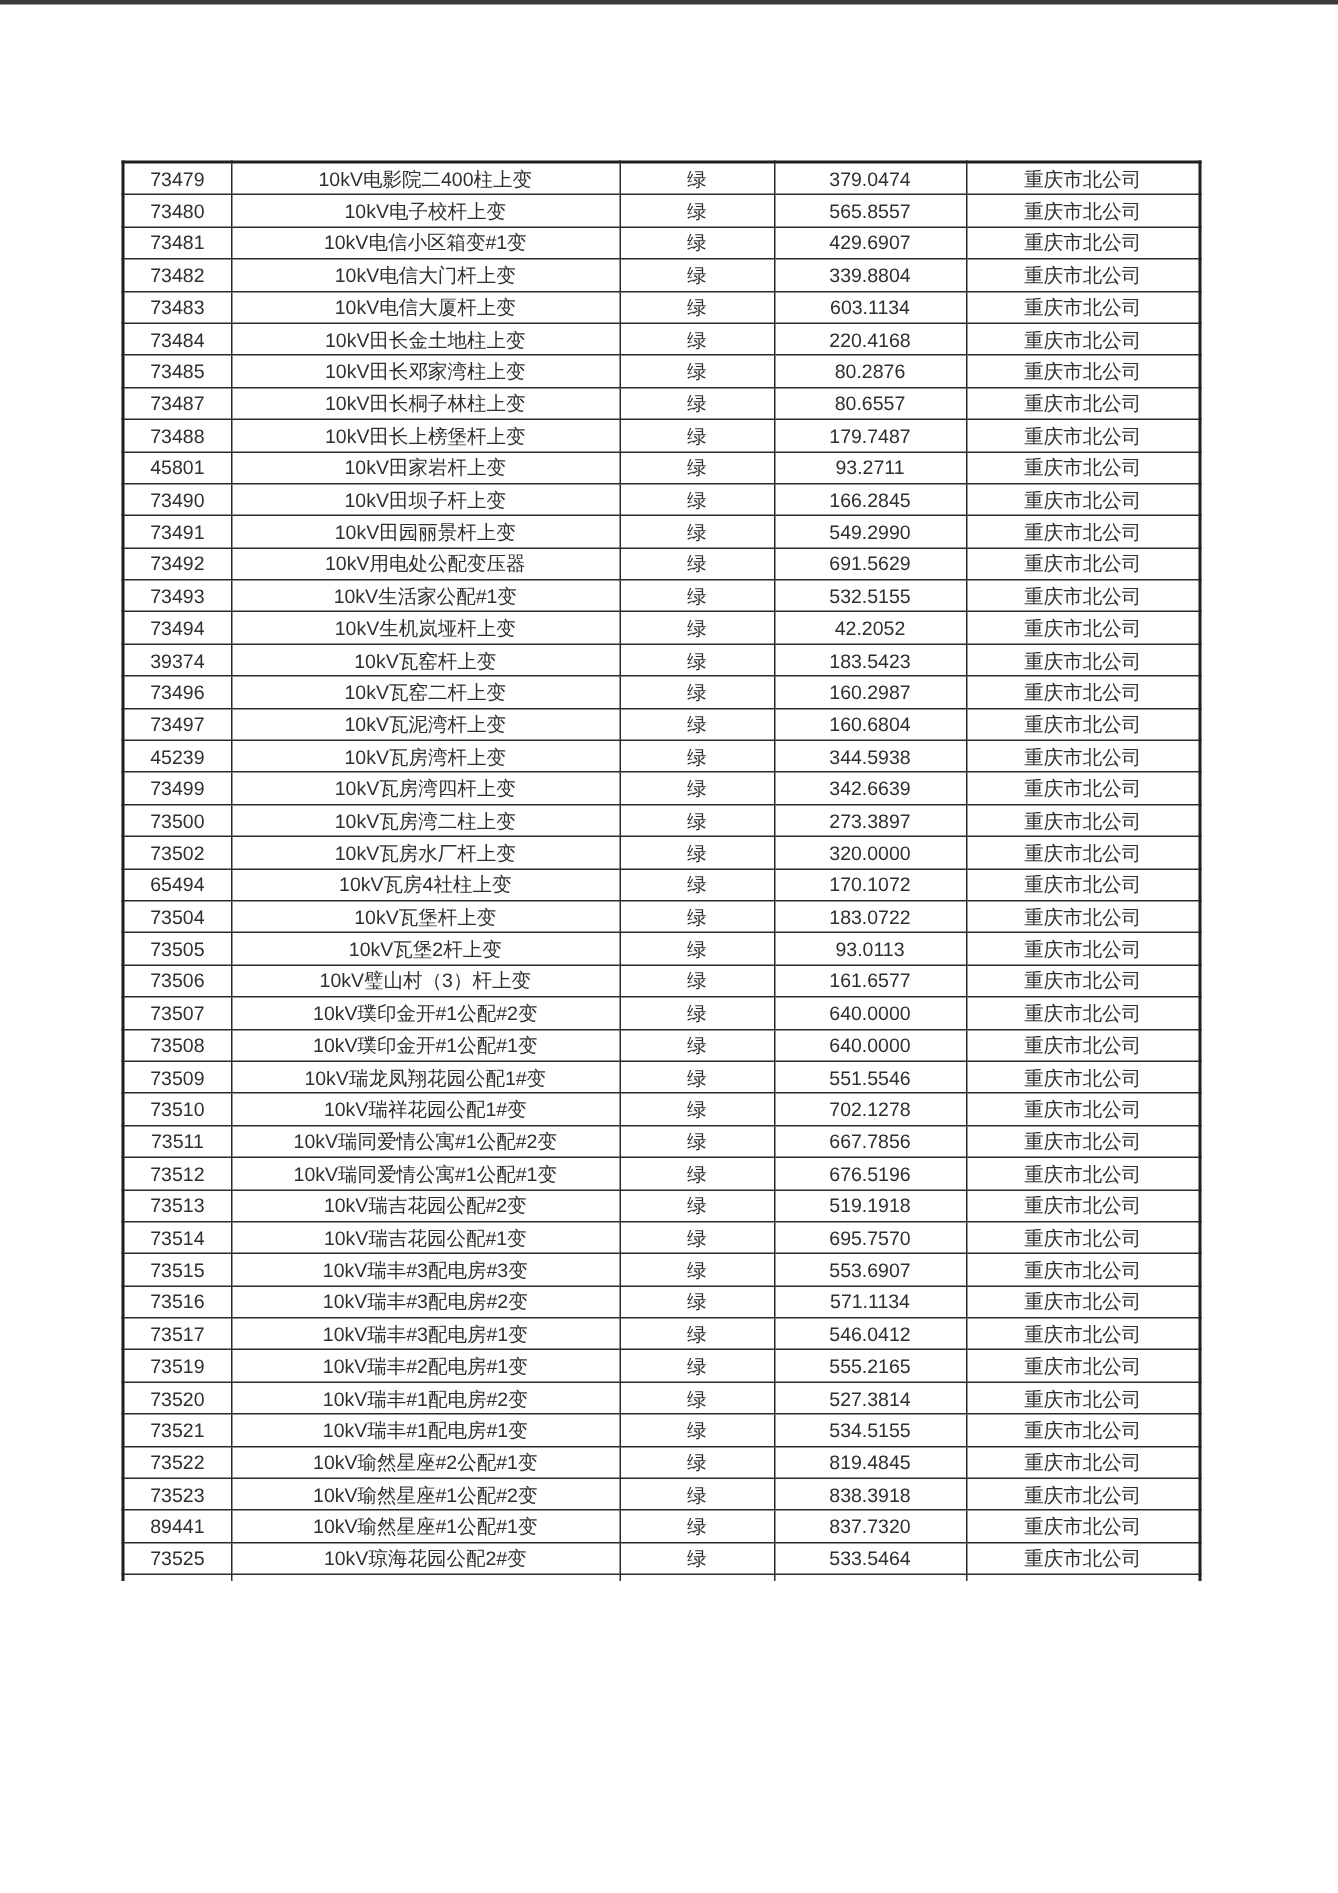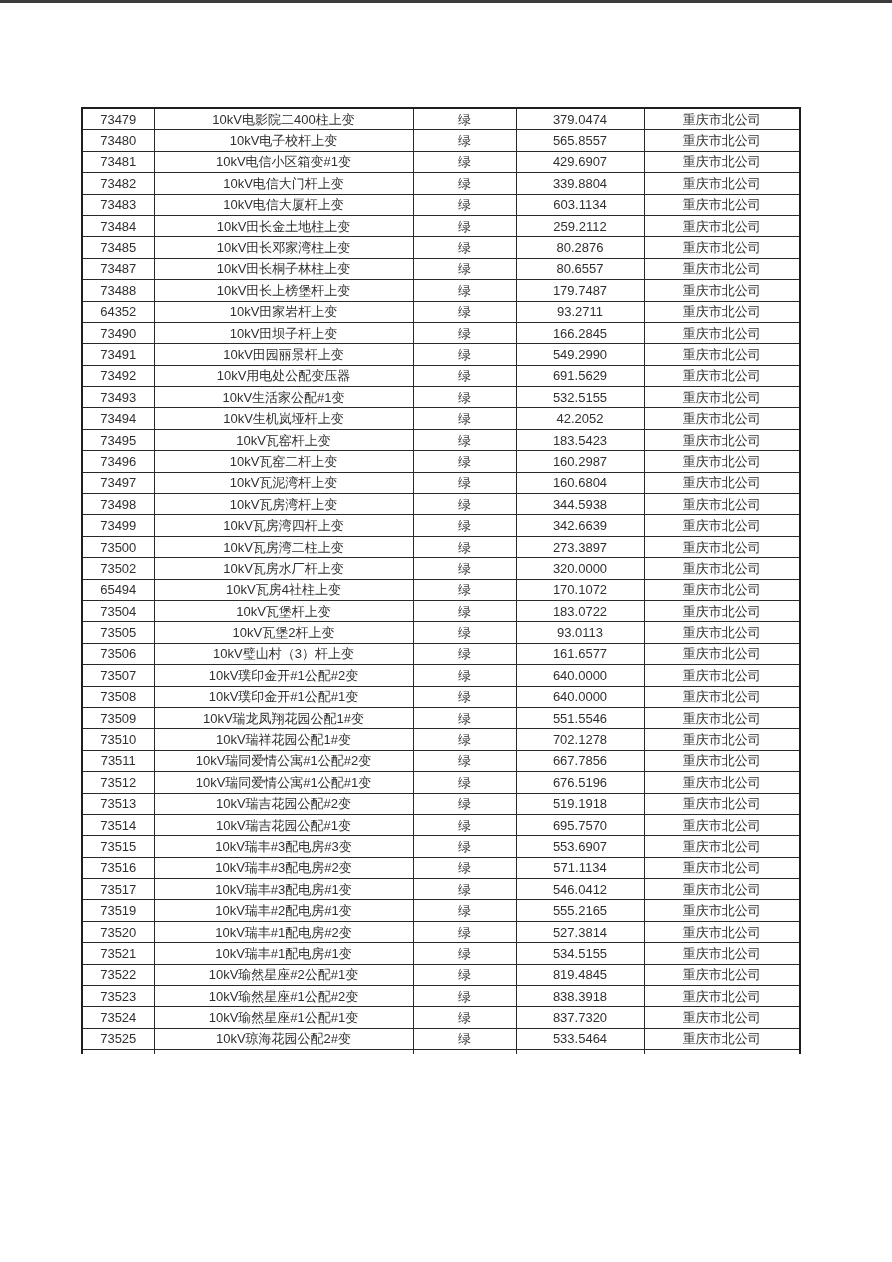--- a/index.html
+++ b/index.html
@@ -98,21 +98,21 @@
     <td>73483</td>
     <td>10kV电信大厦杆上变</td>
     <td>绿</td>
     <td>603.1134</td>
     <td>重庆市北公司</td>
   </tr>
         <tr>
     <td>73484</td>
     <td>10kV田长金土地柱上变</td>
     <td>绿</td>
-    <td>259.2112</td>
+    <td>220.4168</td>
     <td>重庆市北公司</td>
   </tr>
         <tr>
     <td>73485</td>
     <td>10kV田长邓家湾柱上变</td>
     <td>绿</td>
     <td>80.2876</td>
     <td>重庆市北公司</td>
   </tr>
         <tr>
@@ -123,21 +123,21 @@
     <td>重庆市北公司</td>
   </tr>
         <tr>
     <td>73488</td>
     <td>10kV田长上榜堡杆上变</td>
     <td>绿</td>
     <td>179.7487</td>
     <td>重庆市北公司</td>
   </tr>
         <tr>
-    <td>64352</td>
+    <td>45801</td>
     <td>10kV田家岩杆上变</td>
     <td>绿</td>
     <td>93.2711</td>
     <td>重庆市北公司</td>
   </tr>
         <tr>
     <td>73490</td>
     <td>10kV田坝子杆上变</td>
     <td>绿</td>
     <td>166.2845</td>
@@ -165,42 +165,42 @@
     <td>重庆市北公司</td>
   </tr>
         <tr>
     <td>73494</td>
     <td>10kV生机岚垭杆上变</td>
     <td>绿</td>
     <td>42.2052</td>
     <td>重庆市北公司</td>
   </tr>
         <tr>
-    <td>73495</td>
+    <td>39374</td>
     <td>10kV瓦窑杆上变</td>
     <td>绿</td>
     <td>183.5423</td>
     <td>重庆市北公司</td>
   </tr>
         <tr>
     <td>73496</td>
     <td>10kV瓦窑二杆上变</td>
     <td>绿</td>
     <td>160.2987</td>
     <td>重庆市北公司</td>
   </tr>
         <tr>
     <td>73497</td>
     <td>10kV瓦泥湾杆上变</td>
     <td>绿</td>
     <td>160.6804</td>
     <td>重庆市北公司</td>
   </tr>
         <tr>
-    <td>73498</td>
+    <td>45239</td>
     <td>10kV瓦房湾杆上变</td>
     <td>绿</td>
     <td>344.5938</td>
     <td>重庆市北公司</td>
   </tr>
         <tr>
     <td>73499</td>
     <td>10kV瓦房湾四杆上变</td>
     <td>绿</td>
     <td>342.6639</td>
@@ -354,21 +354,21 @@
     <td>重庆市北公司</td>
   </tr>
         <tr>
     <td>73523</td>
     <td>10kV瑜然星座#1公配#2变</td>
     <td>绿</td>
     <td>838.3918</td>
     <td>重庆市北公司</td>
   </tr>
         <tr>
-    <td>73524</td>
+    <td>89441</td>
     <td>10kV瑜然星座#1公配#1变</td>
     <td>绿</td>
     <td>837.7320</td>
     <td>重庆市北公司</td>
   </tr>
         <tr>
     <td>73525</td>
     <td>10kV琼海花园公配2#变</td>
     <td>绿</td>
     <td>533.5464</td>

